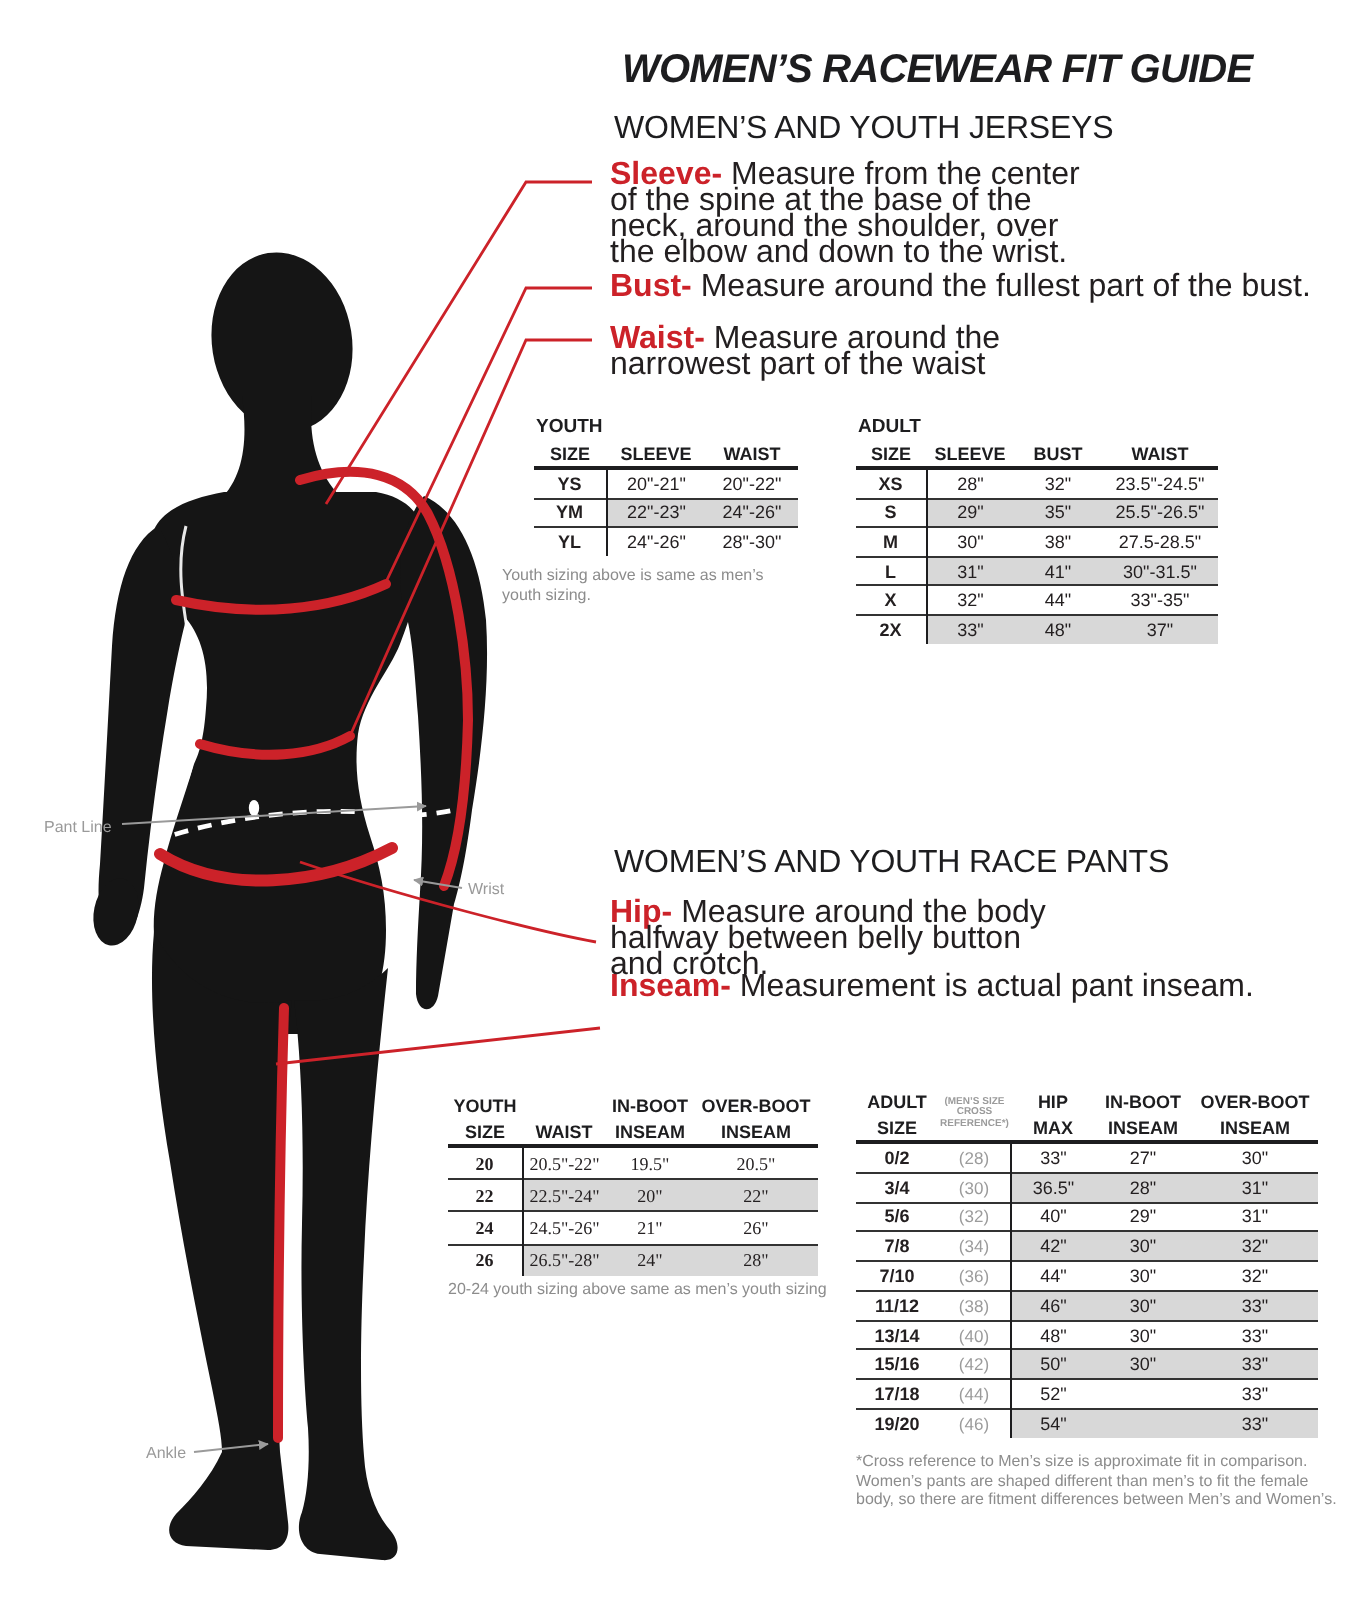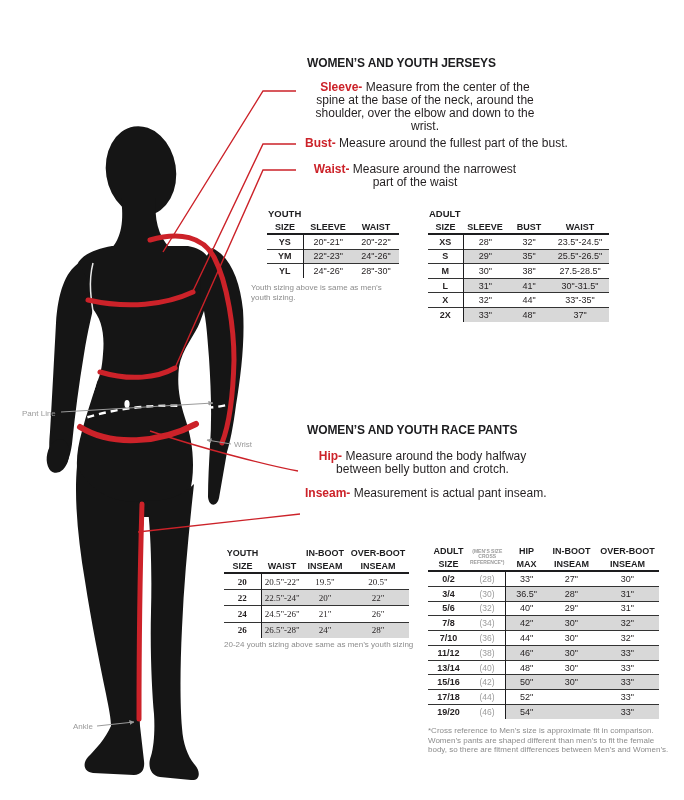--- a/index.html
+++ b/index.html
@@ -1,21 +1,21 @@
 <!DOCTYPE html>
 <html><head>
 <meta charset="utf-8">
 <style>
   html,body{margin:0;padding:0;background:#fff;}
   #page{position:relative;width:684px;height:800px;background:#fff;overflow:hidden;
         font-family:"Liberation Sans",sans-serif;color:#231f20;}
   .abs{position:absolute;}
   #title{font-size:20px;font-weight:bold;font-style:italic;letter-spacing:-0.4px;white-space:nowrap;color:#1d1d1f;}
-  .section-head{font-size:12px;font-weight:bold;letter-spacing:-0.1px;color:#1d1d1f;white-space:nowrap;}
-  .measure{font-size:12px;line-height:13px;color:#231f20;text-align:center;}
+  .section-head{font-size:16px;font-weight:normal;letter-spacing:-0.1px;color:#1d1d1f;white-space:nowrap;}
+  .measure{font-size:16px;line-height:13px;color:#231f20;}
   .measure .term{color:#cc2229;font-weight:bold;}
   table.fit{border-collapse:collapse;table-layout:fixed;}
   table.fit th{font-weight:bold;font-size:9px;padding:1.5px 2px;text-align:center;vertical-align:bottom;color:#1d1d1f;}
   table.fit th.group{text-align:left;font-size:9.5px;padding-left:1px;}
   table.fit th.crossref{font-size:5px;line-height:5.5px;color:#9b9b9b;vertical-align:middle;padding:0 1px;font-weight:bold;}
   table.fit td{font-size:9px;padding:2px 2px;text-align:center;color:#231f20;}
   table.t-yj td,table.t-aj td{padding:1.8px 2px;}
   table.t-yp td{padding:2.6px 2px;font-family:Liberation Serif, serif;}
   table.t-ap td{padding:1.9px 2px;}
   table.fit td.c0{font-weight:bold;}
@@ -125,20 +125,21 @@
     <g fill="none" stroke="#9a9a9a" stroke-width="1">
       <path d="M61,412 L213,403" marker-end="url(#arr)"></path>
       <path d="M231,444 L207,440" marker-end="url(#arr)"></path>
       <path d="M97,726 L134,722" marker-end="url(#arr)"></path>
     </g>
     <text x="22" y="416" font-size="8" fill="#9a9a9a">Pant Line</text>
     <text x="234" y="447" font-size="8" fill="#9a9a9a">Wrist</text>
     <text x="73" y="729" font-size="8" fill="#9a9a9a">Ankle</text>
   </svg>
 
+  <div id="title" class="abs" style="left:311px;top:24px;">WOMEN’S RACEWEAR FIT GUIDE</div>
 
   <div class="abs section-head" style="left:307px;top:56px;">WOMEN’S AND YOUTH JERSEYS</div>
 
   <div class="abs measure" style="left:305px;top:81px;width:240px;">
     <span class="term">Sleeve-</span>
     <span>Measure from the center of the spine at the base of the neck, around the shoulder, over the elbow and down to the wrist.</span>
   </div>
   <div class="abs measure" style="left:305px;top:163px;width:220px;">
     <span class="term">Waist-</span>
     <span>Measure around the narrowest part of the waist</span>

